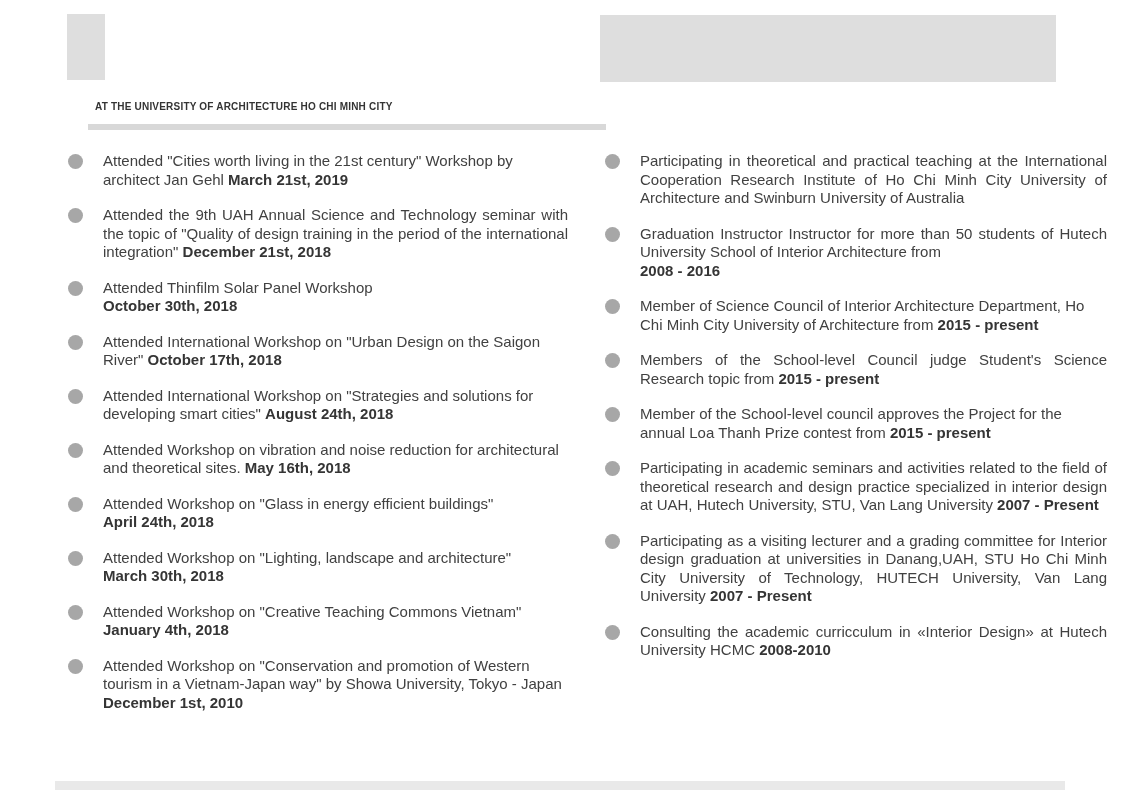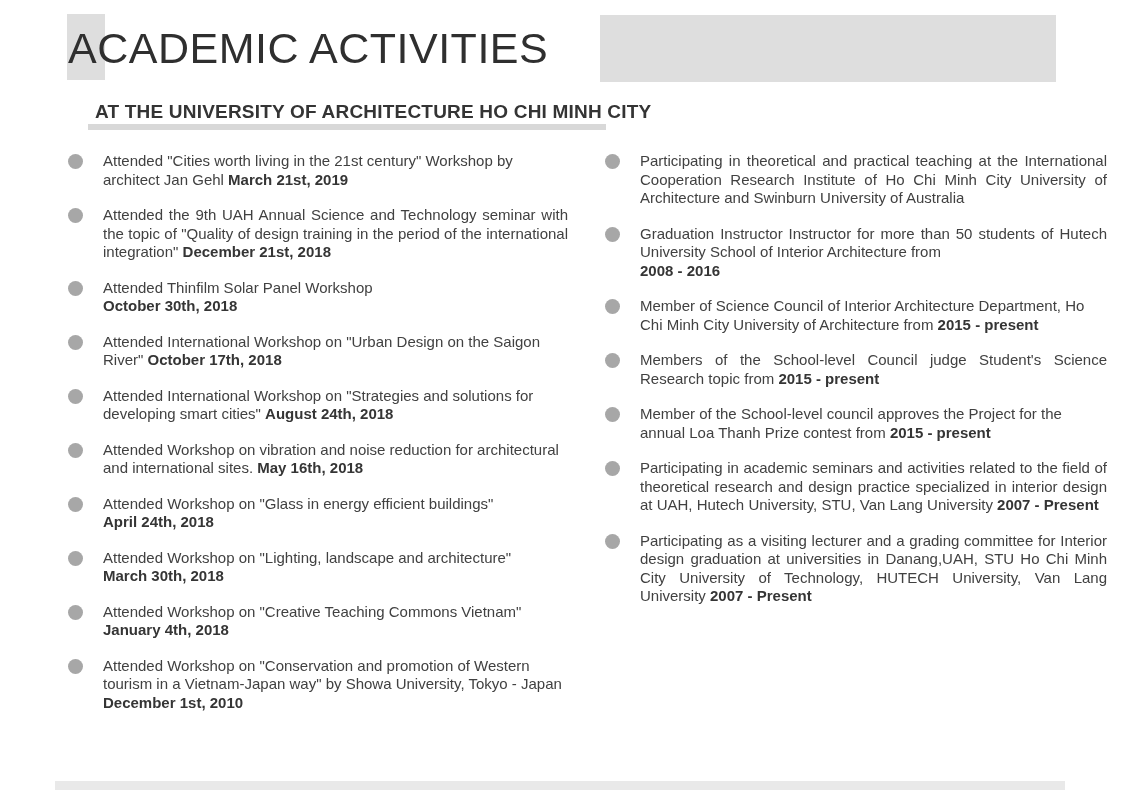--- a/index.html
+++ b/index.html
@@ -26,21 +26,21 @@
     left: 68px; top: 24px;
     font-size: 43px;
     font-weight: 400;
     letter-spacing: 0.5px;
     color: #2f2f2f;
     white-space: nowrap;
   }
   .page-subtitle {
     position: absolute;
     left: 95px; top: 101px;
-    font-size: 19px;
+    font-size: 10px;
     font-weight: 700;
     letter-spacing: 0.2px;
     color: #343434;
     white-space: nowrap;
   }
   .subtitle-bar {
     position: absolute;
     left: 88px; top: 124px;
     width: 518px; height: 6px;
     background: var(--bar, #d8d8d8);
@@ -79,21 +79,20 @@
   .item-text b { font-weight: 700; color: #353535; text-align: center; }
 </style>
 </head>
 <body>
 
 <div class="page">
 
   <div class="accent-block block-behind-a"></div>
   <div class="accent-block block-top-right"></div>
 
-  <h1 class="page-title">ACADEMIC ACTIVITIES</h1>
   <h2 class="page-subtitle">AT THE UNIVERSITY OF ARCHITECTURE HO CHI MINH CITY</h2>
   <div class="subtitle-bar"></div>
 
   <ul class="column column-left" id="col-left">
       <li class="item">
       <span class="bullet"></span>
       <p class="item-text"><span>Attended "Cities worth living in the 21st century" Workshop by architect Jan Gehl  </span><b>March 21st, 2019</b></p>
     </li>
       <li class="item">
       <span class="bullet"></span>
@@ -106,21 +105,21 @@
       <li class="item">
       <span class="bullet"></span>
       <p class="item-text"><span>Attended International Workshop on "Urban Design on the Saigon River" </span><b>October 17th, 2018</b></p>
     </li>
       <li class="item">
       <span class="bullet"></span>
       <p class="item-text"><span>Attended International Workshop on "Strategies and solutions for developing smart cities" </span><b>August 24th, 2018</b></p>
     </li>
       <li class="item">
       <span class="bullet"></span>
-      <p class="item-text"><span>Attended Workshop on vibration and noise reduction for architectural and international sites.  </span><b>May 16th, 2018</b></p>
+      <p class="item-text"><span>Attended Workshop on vibration and noise reduction for architectural and theoretical sites.  </span><b>May 16th, 2018</b></p>
     </li>
       <li class="item">
       <span class="bullet"></span>
       <p class="item-text"><span>Attended Workshop  on "Glass in energy efficient buildings"</span><br><b>April 24th, 2018</b></p>
     </li>
       <li class="item">
       <span class="bullet"></span>
       <p class="item-text"><span>Attended Workshop on "Lighting, landscape and architecture"</span><br><b>March 30th, 2018</b></p>
     </li>
       <li class="item">
@@ -154,17 +153,21 @@
       <p class="item-text"><span>Member of the School-level council approves the Project for the annual Loa Thanh Prize contest from </span><b>2015 - present</b></p>
     </li>
       <li class="item">
       <span class="bullet"></span>
       <p class="item-text justify"><span>Participating in academic seminars and activities related to the field of theoretical research and design practice specialized in interior design at UAH, Hutech University, STU, Van Lang University </span><b>2007 - Present</b></p>
     </li>
       <li class="item">
       <span class="bullet"></span>
       <p class="item-text justify"><span>Participating as a visiting lecturer and a grading committee for Interior design graduation at universities in Danang,UAH, STU Ho Chi Minh City University of Technology, HUTECH University, Van Lang University </span><b>2007 - Present</b></p>
     </li>
+      <li class="item">
+      <span class="bullet"></span>
+      <p class="item-text justify"><span>Consulting the academic curricculum in «Interior Design» at Hutech University HCMC </span><b>2008-2010</b></p>
+    </li>
     </ul>
 
   <div class="footer-bar"></div>
 
 </div>
 
 </body></html>

